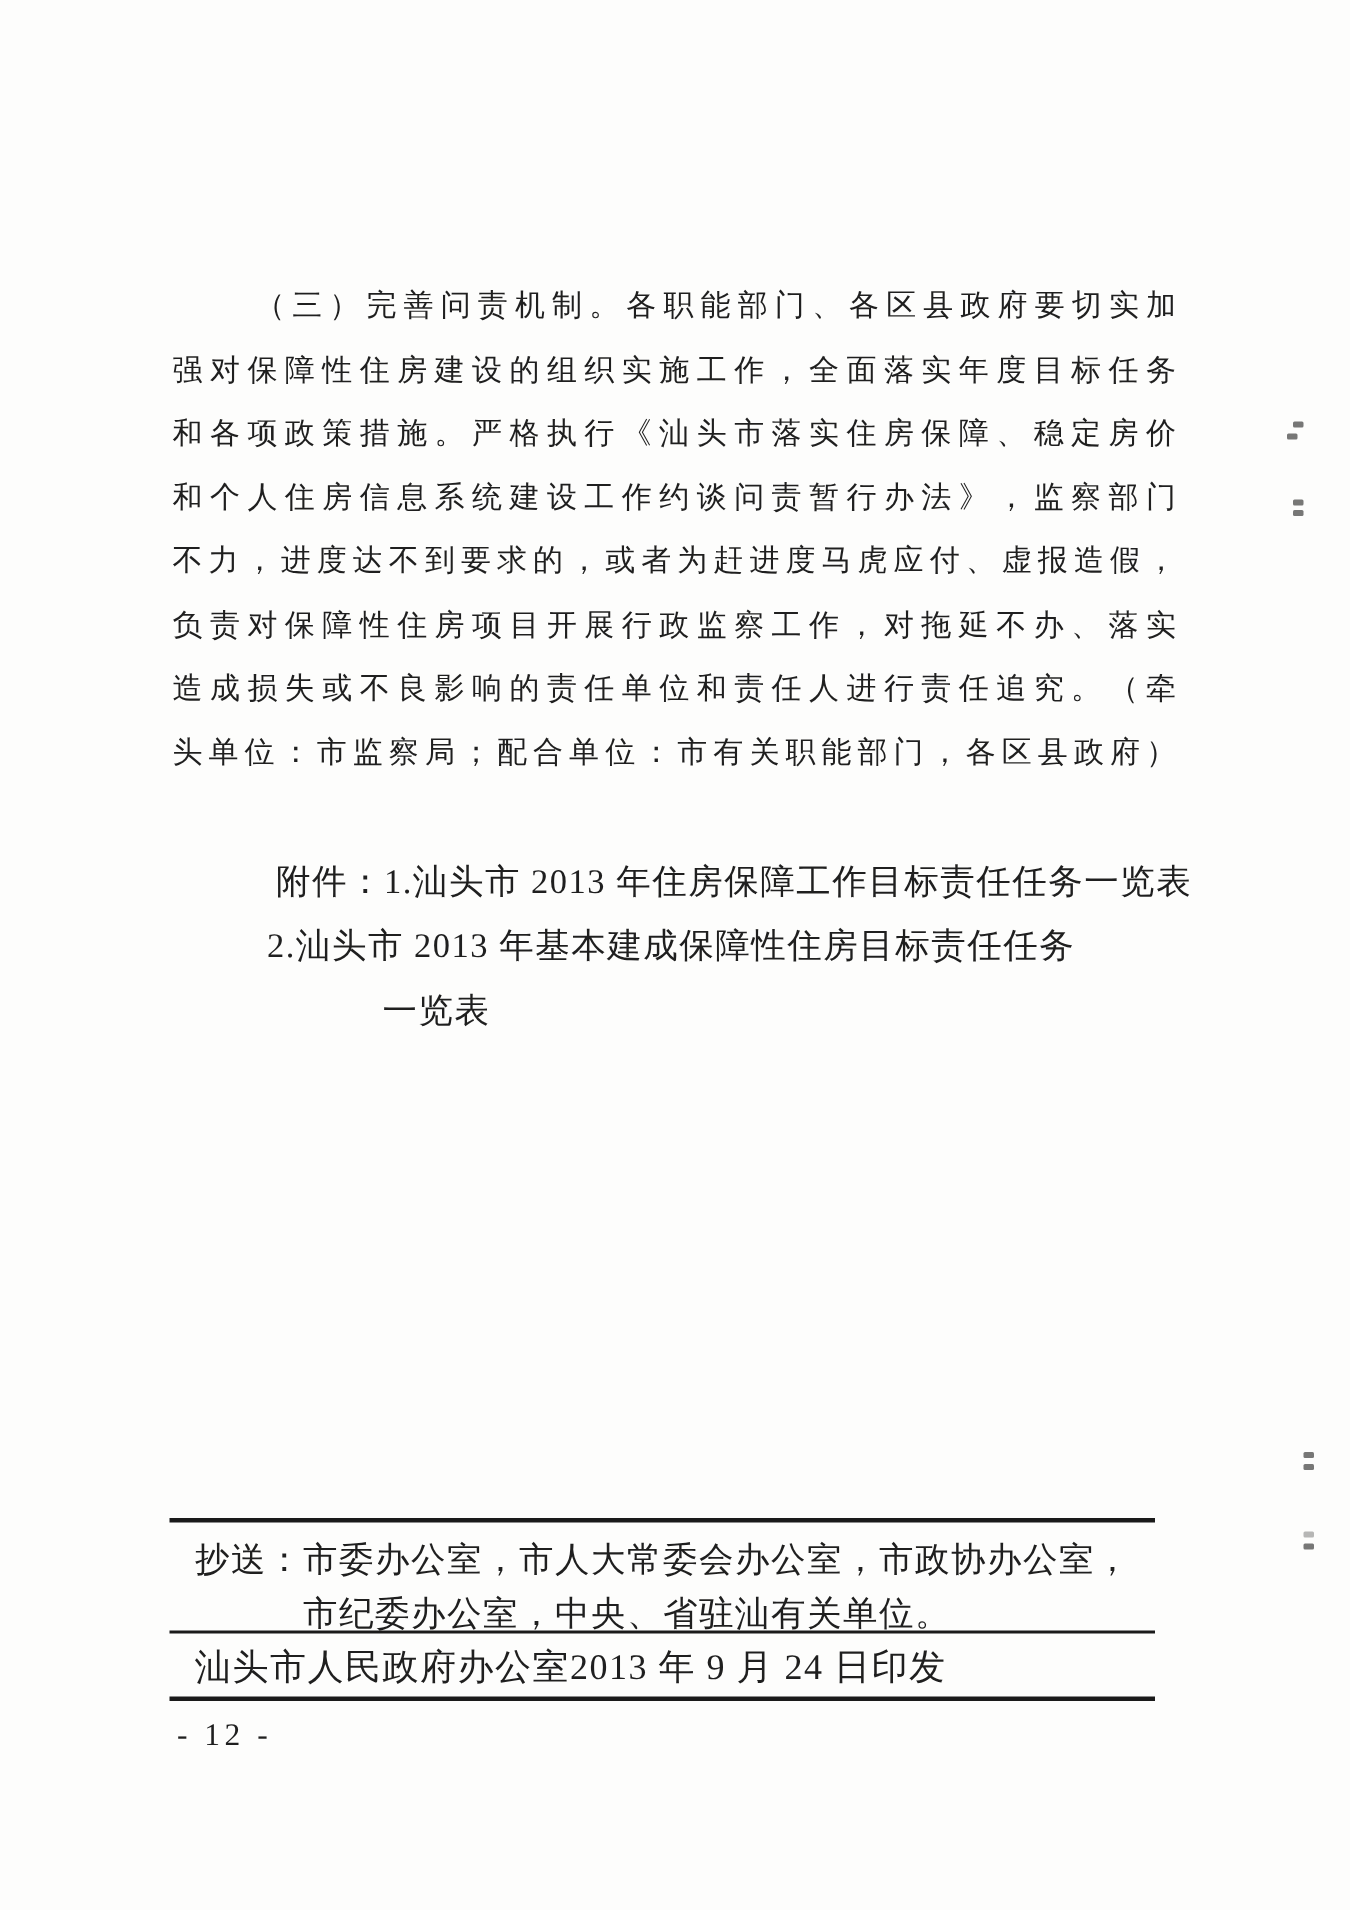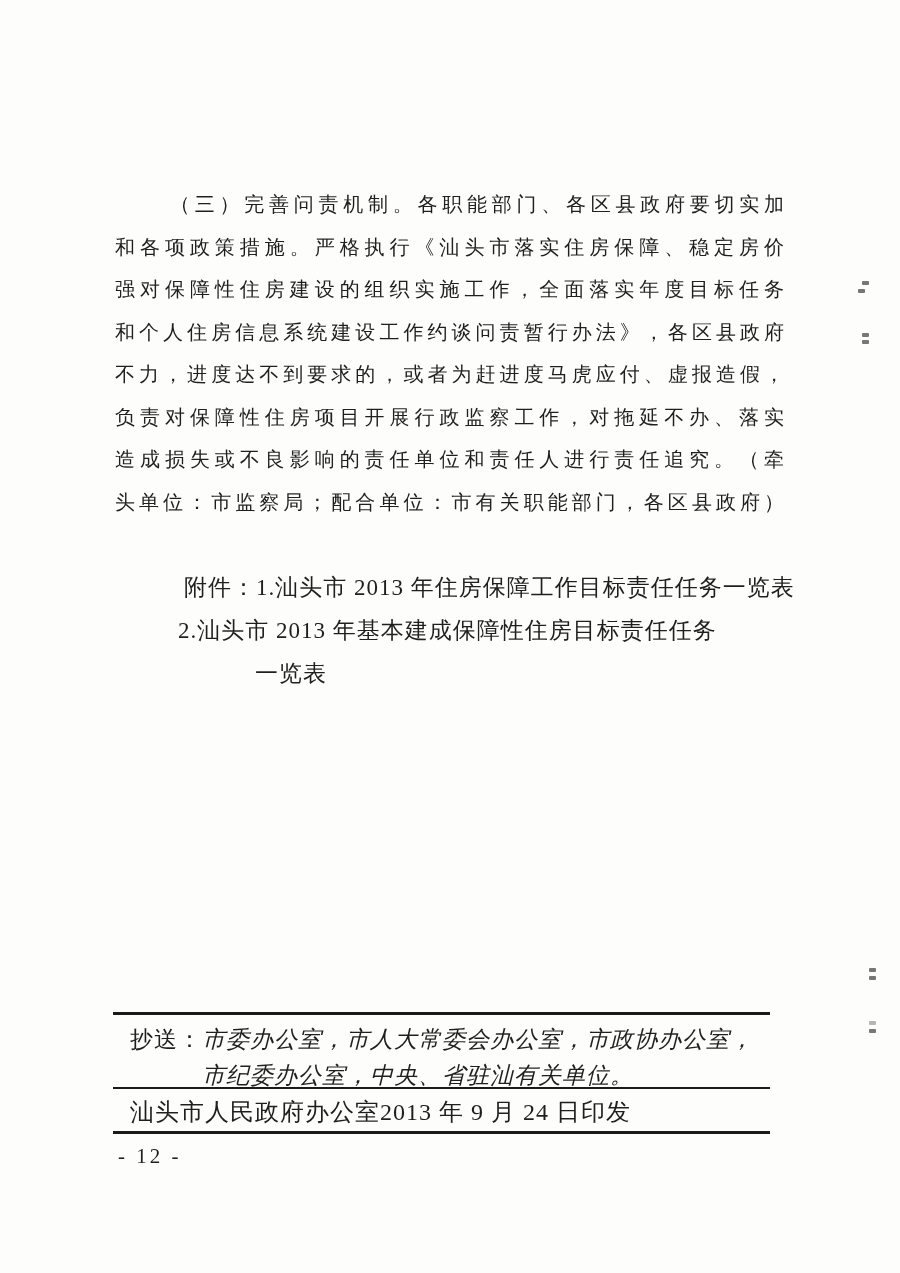--- a/index.html
+++ b/index.html
@@ -64,21 +64,21 @@
     left: 130px;
     top: 1022px;
     width: 640px;
     font-size: 23px;
     line-height: 36px;
     letter-spacing: 1px;
     display: flex;
   }
   .cc-label { flex: 0 0 auto; }
   .cc-lines { flex: 1 1 auto; }
-  .cc-lines .cc-line { white-space: nowrap; font-style: italic; }
+  .cc-lines .cc-line { white-space: nowrap; }
 
   .issuer-row {
     position: absolute;
     left: 130px;
     top: 1094px;
     width: 640px;
     font-size: 24px;
     line-height: 36px;
     letter-spacing: 1px;
     display: flex;
@@ -111,23 +111,23 @@
   .sp4a { left: 869px; top: 1021px; opacity: 0.4; }
   .sp4b { left: 869px; top: 1029px; }
 </style>
 </head>
 <body>
 
 <div class="page">
 
   <div class="body-text">
     <div class="line first">（三）完善问责机制。各职能部门、各区县政府要切实加</div>
+    <div class="line">强对保障性住房建设的组织实施工作，全面落实年度目标任务</div>
     <div class="line">和各项政策措施。严格执行《汕头市落实住房保障、稳定房价</div>
-    <div class="line">强对保障性住房建设的组织实施工作，全面落实年度目标任务</div>
-    <div class="line">和个人住房信息系统建设工作约谈问责暂行办法》，各区县政府</div>
+    <div class="line">和个人住房信息系统建设工作约谈问责暂行办法》，监察部门</div>
     <div class="line">不力，进度达不到要求的，或者为赶进度马虎应付、虚报造假，</div>
     <div class="line">负责对保障性住房项目开展行政监察工作，对拖延不办、落实</div>
     <div class="line">造成损失或不良影响的责任单位和责任人进行责任追究。（牵</div>
     <div class="line">头单位：市监察局；配合单位：市有关职能部门，各区县政府）</div>
   </div>
 
   <div class="attachments">
     <div class="att-row">
       <span class="att-label">附件：</span><span>1.汕头市 2013 年住房保障工作目标责任任务一览表</span>
     </div>

